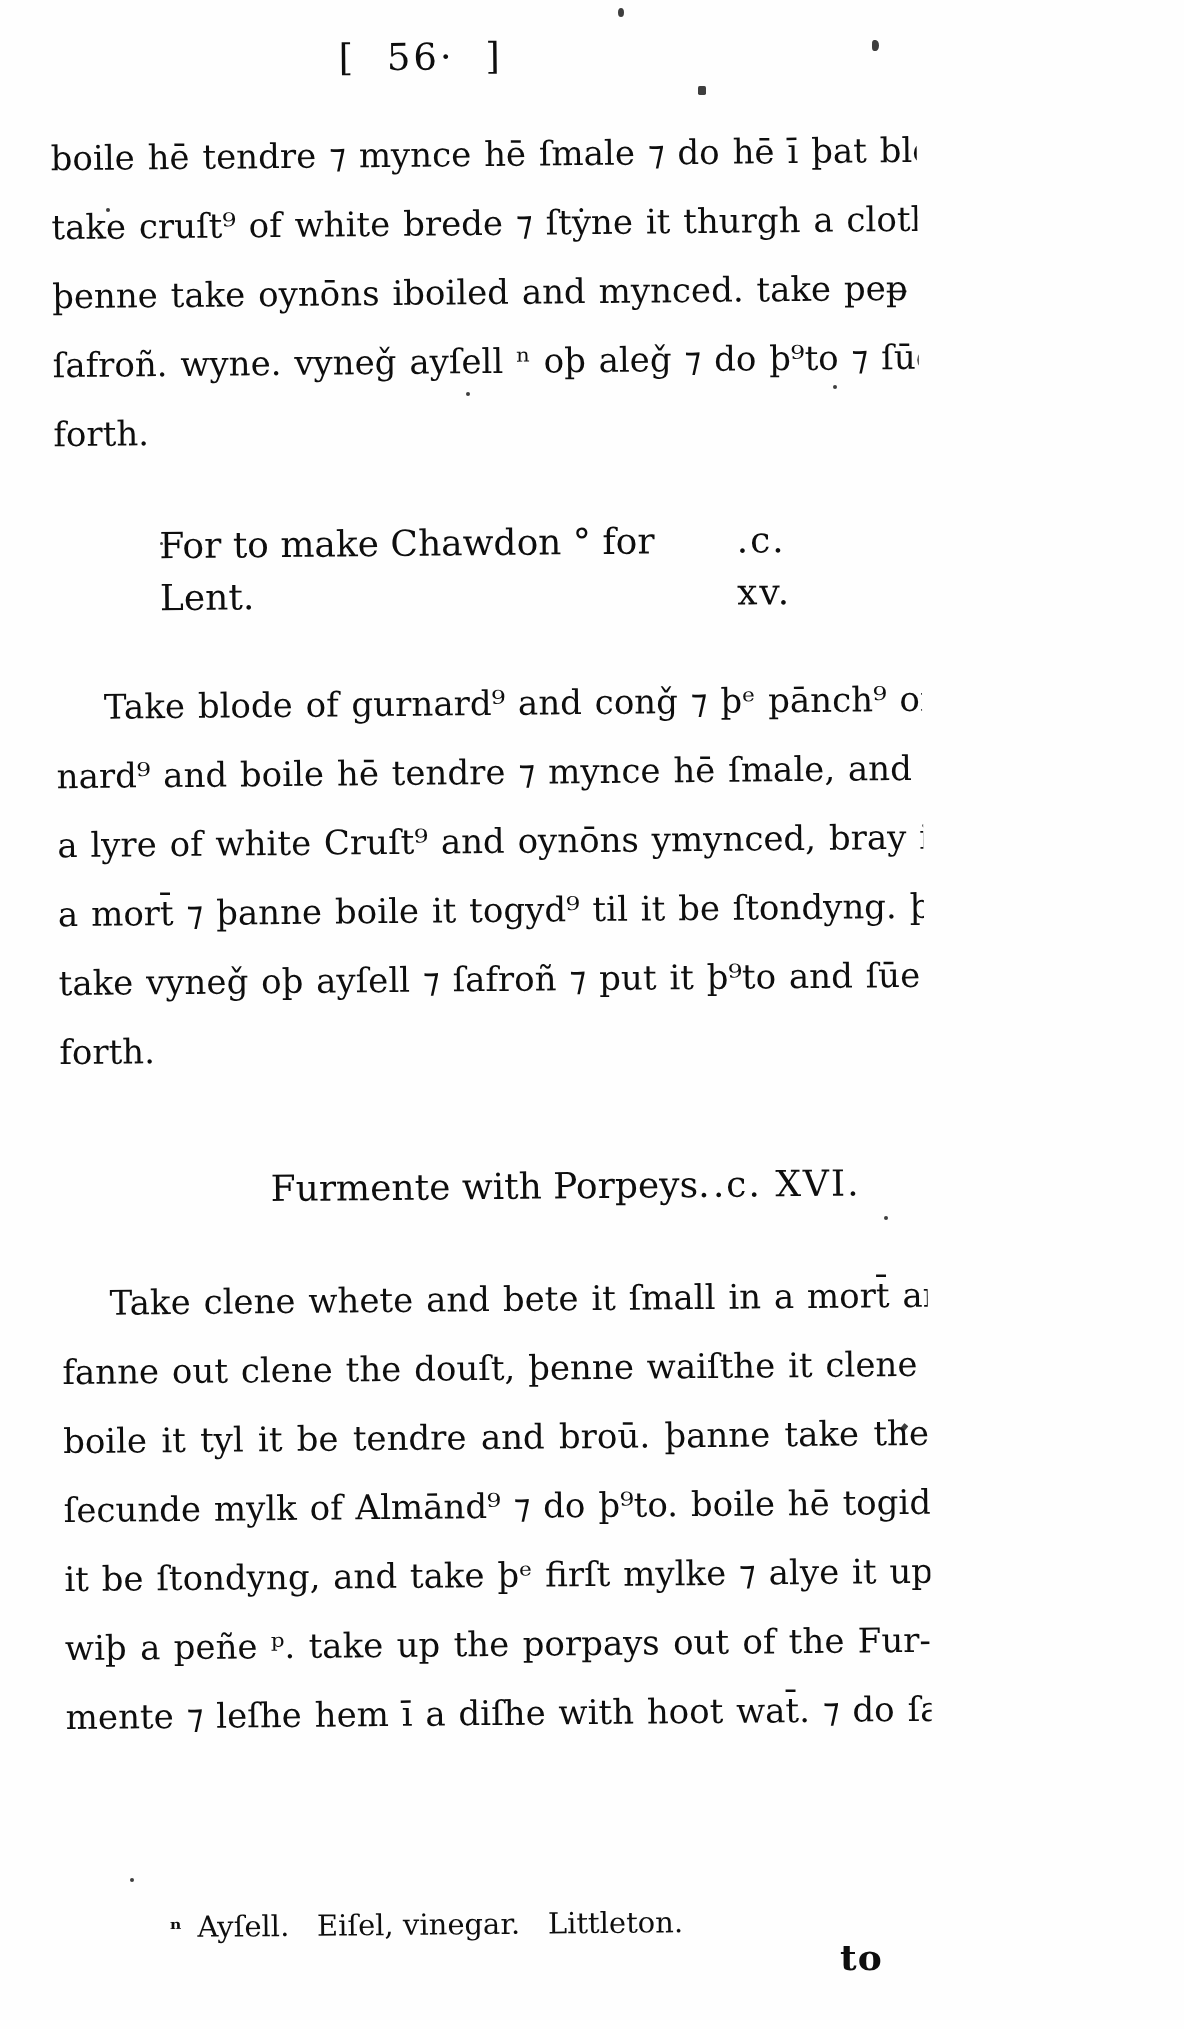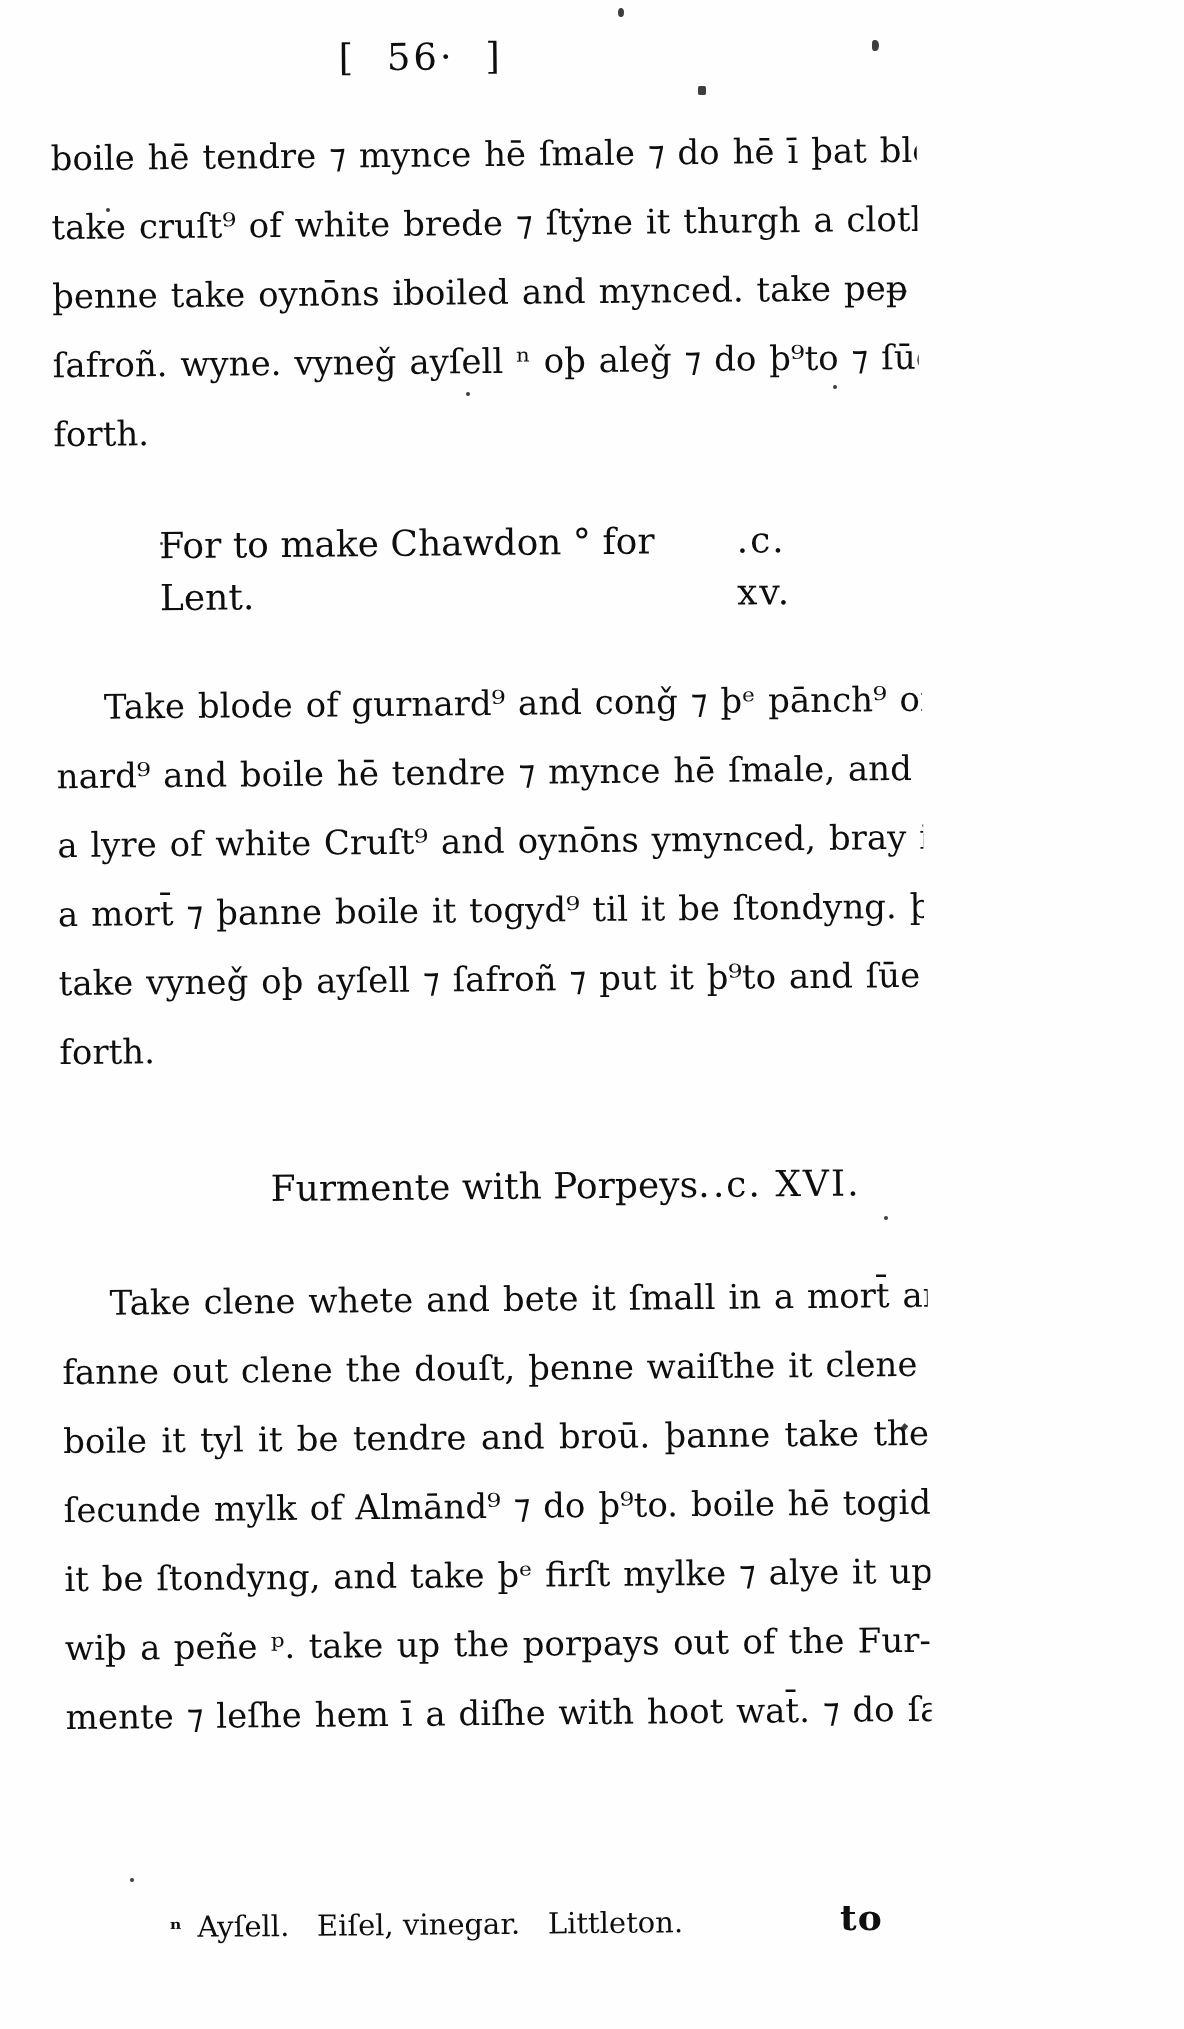--- a/index.html
+++ b/index.html
@@ -61,21 +61,21 @@
   }
   .fn-marker{
     display:inline-block;
     min-width:16px;
     margin-right:12px;
     font-weight:bold;
     font-size:24px;
   }
   .catchword{
     position:absolute;
-    top:1896px;left:840px;
+    top:1936px;left:840px;
     font-size:36px;
     font-weight:bold;
     letter-spacing:1px;
   }
   .speck{
     position:absolute;
     background:#1c1c1c;
     border-radius:50%;
     opacity:.85;
   }

